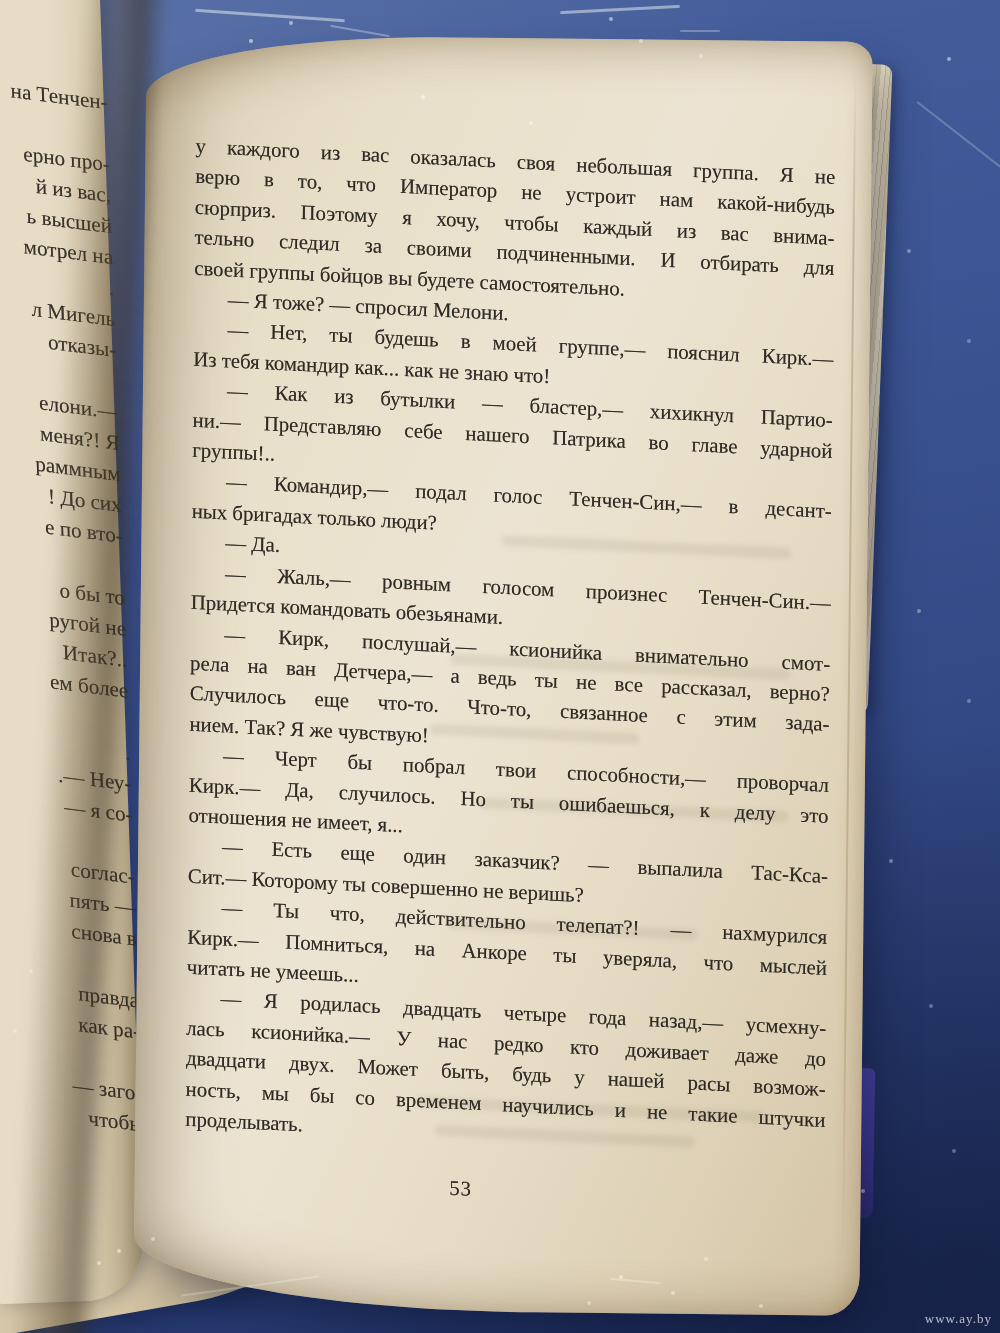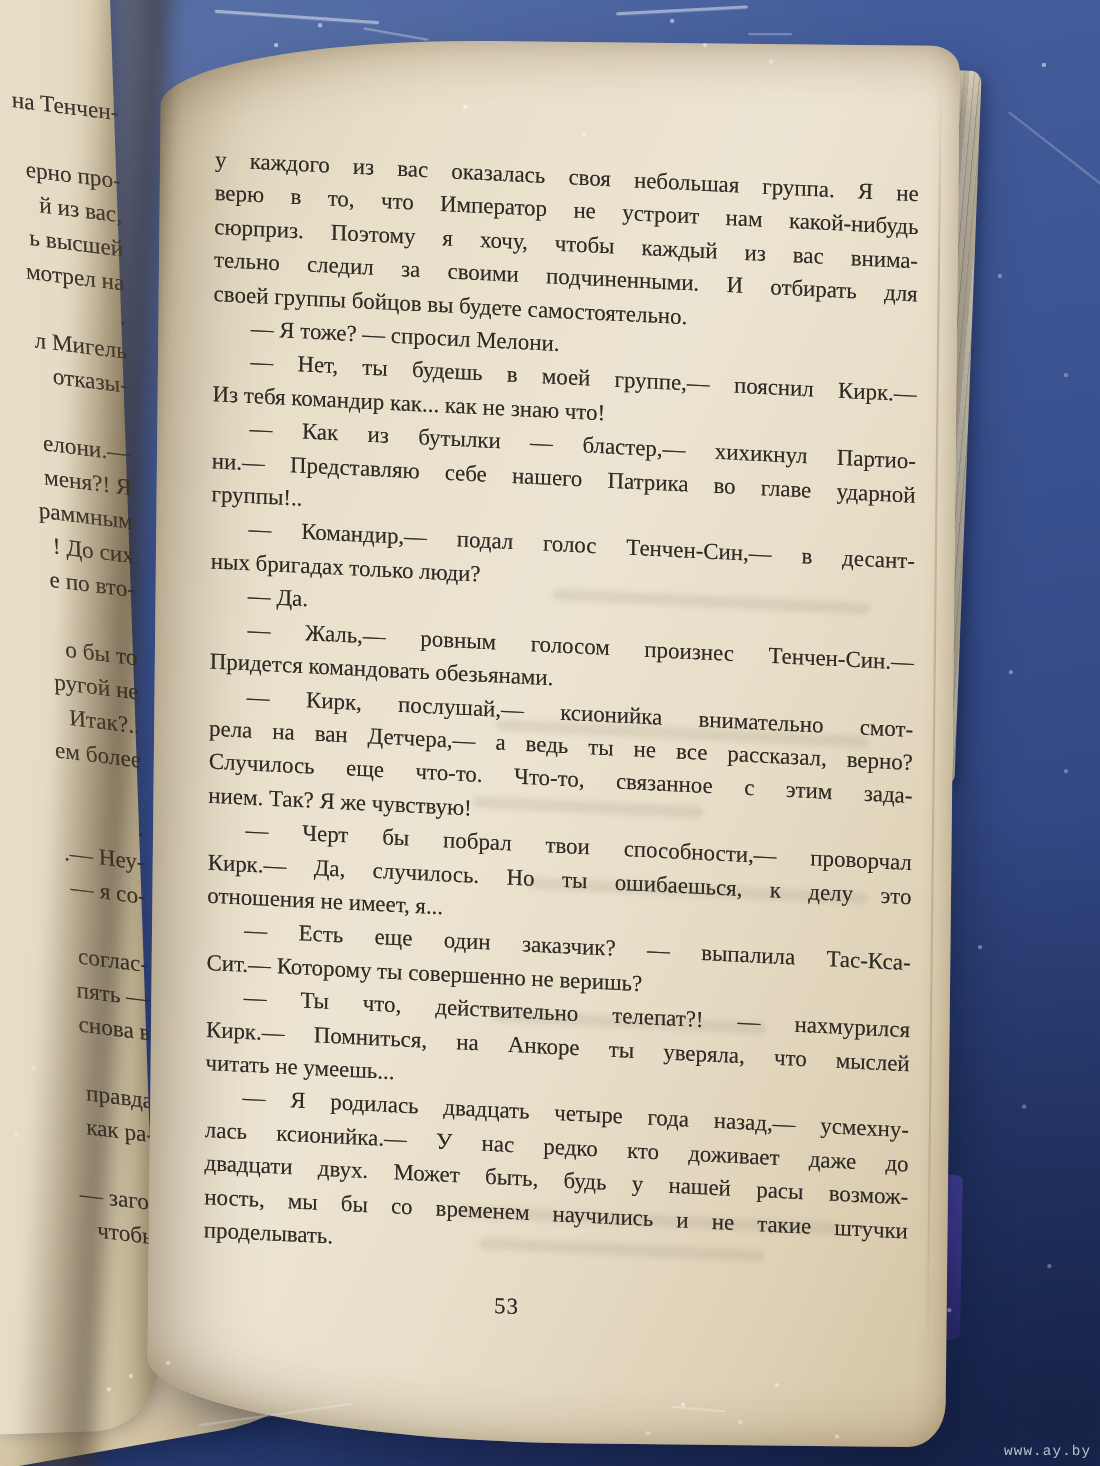--- a/index.html
+++ b/index.html
@@ -96,21 +96,21 @@
       620px 1276px 0 1px rgba(255,255,255,.45),672px 1292px 0 1px rgba(255,255,255,.4),
       705px 1258px 0 1px rgba(255,255,255,.35),760px 1305px 0 1px rgba(255,255,255,.4),
       588px 1302px 0 1px rgba(255,255,255,.35),862px 1190px 0 1px rgba(255,255,255,.35),
       953px 1150px 0 1px rgba(255,255,255,.3), 30px 970px 0 1px rgba(255,255,255,.3),
       14px 1030px 0 1px rgba(255,255,255,.3), 250px 40px 0 1px rgba(255,255,255,.55),
       290px 22px 0 1px rgba(255,255,255,.5),  610px 18px 0 1px rgba(255,255,255,.5),
       640px 40px 0 1px rgba(255,255,255,.4),  700px 55px 0 1px rgba(255,255,255,.35);}
   
   .watermark{
     position:absolute;right:8px;bottom:6px;z-index:7;
-    font-family:Liberation Mono, monospace;font-size:13px;letter-spacing:1px;
+    font-family:Liberation Serif, serif;font-size:13px;letter-spacing:1px;
     color:rgba(230,231,238,.78);
   }
 </style>
 </head>
 <body>
 
 <div class="photo">
 
   <div class="left-page-bottom"></div>
 

